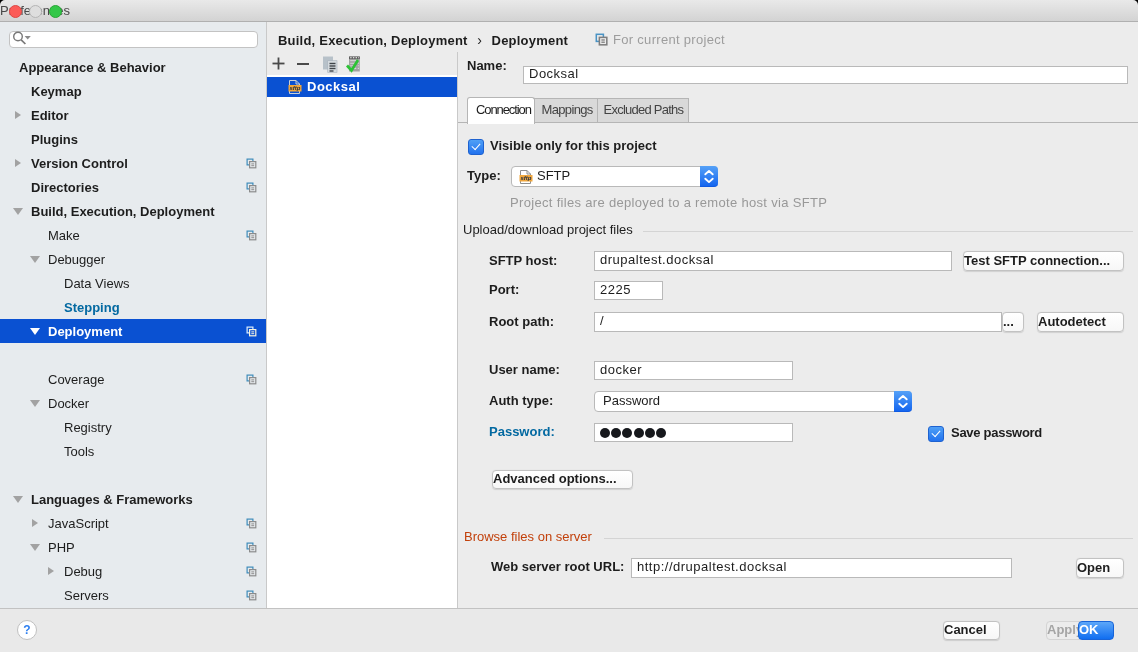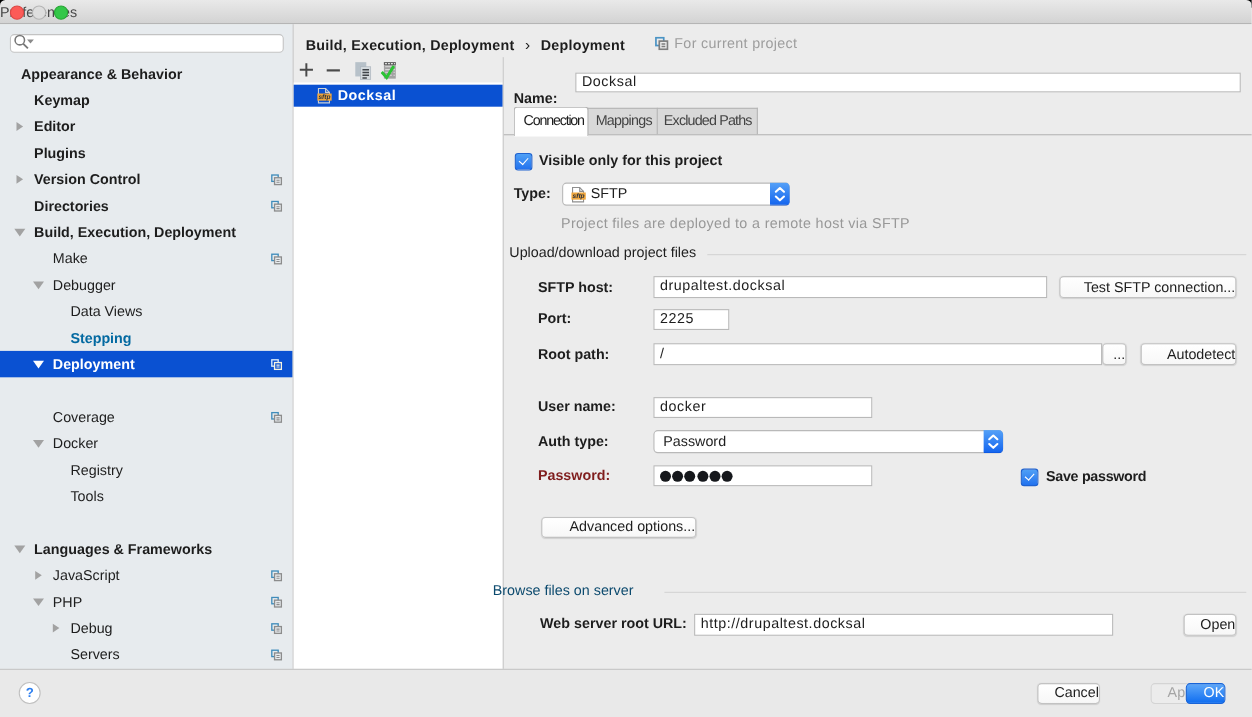--- a/index.html
+++ b/index.html
@@ -18,21 +18,21 @@
 .tl { position:absolute; top:50%; transform:translateY(-50%); white-space:nowrap; }
 .arr-r { position:absolute; top:7.5px; width:0; height:0; border-left:6.5px solid #a2a2a2;
   border-top:4.5px solid transparent; border-bottom:4.5px solid transparent; }
 .arr-d { position:absolute; top:9px; width:0; height:0; border-top:7px solid #a2a2a2;
   border-left:5px solid transparent; border-right:5px solid transparent; }
 .arr-d.white { border-top-color:#fff; }
 .vline { position:absolute; width:1px; background:#c9c9c9; }
 .hline { position:absolute; height:1px; background:#c9c9c9; }
 .inp { background:#fff; border:1px solid #b9b9b9; color:#1d1d1d; white-space:nowrap; overflow:hidden; letter-spacing:0.5px; }
 .btn { background:linear-gradient(#ffffff,#f7f7f7); border:1px solid #c2c2c2; border-radius:4px;
-  text-align:right; color:#1d1d1d; box-shadow:0 0.5px 1px rgba(0,0,0,0.12); }
+  text-align:left; color:#1d1d1d; box-shadow:0 0.5px 1px rgba(0,0,0,0.12);font-weight:bold; }
 .btn.dis { background:#ececec; border-color:#d4d4d4; color:#a5a5a5; box-shadow:none;margin-left:33px; }
 .btn.blue { background:linear-gradient(#5da7f9,#106ef0); border-color:#1864d8; color:#fff; box-shadow:none; }
 .cb { width:14px; height:14px; border-radius:3px; background:linear-gradient(#4fa0f6,#2272ee);
   border:0.5px solid #1e62d0; }
 .ck { position:absolute; left:3.2px; top:3.2px; width:7px; height:4px;
   border-left:1.7px solid #fff; border-bottom:1.7px solid #fff; transform:rotate(-48deg); }
 .dd { background:#fff; border:1px solid #b9b9b9; border-radius:4px; }
 .step { background:linear-gradient(#55a1f7,#1566ef); border-radius:0 4px 4px 0; border-bottom:1px solid #0f5ae2; box-sizing:border-box; }
 </style></head>
 <body>
@@ -229,21 +229,21 @@
 <div class="abs" style="left:267px;top:77px;width:190px;height:20px;background:#0a51d2"></div>
 <svg class="abs" style="left:288px;top:79px" width="14" height="16" viewBox="0 0 14 16">
 <path d="M1.5 1.5 H8 L11.5 5 V14.5 H1.5 Z" fill="none" stroke="#c9cfd6" stroke-width="1"></path>
 <path d="M8 1.5 V5 H11.5" fill="none" stroke="#c9cfd6" stroke-width="1"></path>
 <rect x="0.5" y="6" width="13" height="6.5" fill="#f0a63c"></rect>
 <text x="7" y="11.2" text-anchor="middle" font-family="Liberation Sans" font-style="italic" font-weight="bold" font-size="6" fill="#253040">sftp</text>
 </svg>
 <div class="abs" style="left:307px;top:77px;height:20px;line-height:20px;color:#fff;font-weight:bold;letter-spacing:0.5px">Docksal</div>
 <div class="vline" style="left:457px;top:52px;height:556px"></div>
 
-<div class="abs" style="left:467px;top:81px;height:18px;line-height:18px;font-weight:bold;color:#1d1d1d;font-size:13px;white-space:nowrap">Name:</div>
+<div class="abs" style="left:467px;top:57px;height:18px;line-height:18px;font-weight:bold;color:#1d1d1d;font-size:13px;white-space:nowrap">Name:</div>
 <div class="abs inp" style="left:523px;top:66px;width:598px;height:16px;line-height:14px;padding-left:5px;font-size:13px">Docksal</div>
 
 <div class="abs" style="left:534px;top:98px;width:153px;height:23px;background:#d9d9d9;border:1px solid #b5b5b5;border-bottom:none"></div>
 <div class="vline" style="left:597px;top:98px;height:24px;background:#b5b5b5"></div>
 <div class="hline" style="left:458px;top:122px;width:680px;background:#b5b5b5"></div>
 <div class="abs" style="left:467px;top:97px;width:66px;height:26px;background:#fff;border:1px solid #b5b5b5;border-bottom:none;border-radius:3px 3px 0 0"></div>
 <div class="abs" style="left:476px;top:98px;height:24px;line-height:24px;color:#1d1d1d;letter-spacing:-1.1px">Connection</div>
 <div class="abs" style="left:541.5px;top:98px;height:24px;line-height:24px;color:#434343;letter-spacing:-0.65px">Mappings</div>
 <div class="abs" style="left:603.5px;top:98px;height:24px;line-height:24px;color:#434343;letter-spacing:-0.75px">Excluded Paths</div>
 
@@ -290,38 +290,38 @@
 <div class="abs" style="left:489px;top:392px;height:18px;line-height:18px;font-weight:bold;color:#1d1d1d;font-size:13px;white-space:nowrap">Auth type:</div>
 <div class="abs dd" style="left:594px;top:391px;width:316px;height:19px">
     <div class="abs" style="left:8px;top:0;height:17px;line-height:17px;font-size:13px;color:#1d1d1d">Password</div>
     <div class="abs step" style="width:18px;height:21px;right:-1px;top:-1px">
 <svg width="18" height="21" viewBox="0 0 18 21">
 <polyline points="5.3,8.3 9,4.9 12.7,8.3" fill="none" stroke="#fff" stroke-width="1.9" stroke-linecap="round" stroke-linejoin="round"></polyline>
 <polyline points="5.3,12.7 9,16.1 12.7,12.7" fill="none" stroke="#fff" stroke-width="1.9" stroke-linecap="round" stroke-linejoin="round"></polyline>
 </svg></div>
   </div>
 
-<div class="abs" style="left:489px;top:423px;height:18px;line-height:18px;font-weight:bold;color:#7f1d1d;font-size:13px;white-space:nowrap">Password:</div>
+<div class="abs" style="left:489px;top:423px;height:18px;line-height:18px;font-weight:bold;color:#0369a1;font-size:13px;white-space:nowrap">Password:</div>
 <div class="abs inp" style="left:594px;top:423px;width:192px;height:17px;line-height:15px;padding-left:5px;font-size:13px"></div>
 <div class="abs" style="left:600px;top:428px;width:70px;height:10px">
     <i style="position:absolute;left:0.0px;top:0;width:10px;height:10px;border-radius:50%;background:#16181c"></i>
     <i style="position:absolute;left:11.2px;top:0;width:10px;height:10px;border-radius:50%;background:#16181c"></i>
     <i style="position:absolute;left:22.4px;top:0;width:10px;height:10px;border-radius:50%;background:#16181c"></i>
     <i style="position:absolute;left:33.6px;top:0;width:10px;height:10px;border-radius:50%;background:#16181c"></i>
     <i style="position:absolute;left:44.8px;top:0;width:10px;height:10px;border-radius:50%;background:#16181c"></i>
     <i style="position:absolute;left:56.0px;top:0;width:10px;height:10px;border-radius:50%;background:#16181c"></i>
   </div>
 <div class="abs cb" style="left:928px;top:426px">
     <span class="ck"></span>
   </div>
 <div class="abs" style="left:951px;top:424px;height:18px;line-height:18px;font-weight:bold;color:#1d1d1d;letter-spacing:-0.28px;white-space:nowrap">Save password</div>
 
 <div class="abs btn" style="left:492px;top:470px;width:139px;height:17px;line-height:16px;font-size:13px">Advanced options...</div>
 
-<div class="abs" style="left:448px;top:528px;height:18px;line-height:18px;font-weight:normal;color:#0c4a6e;font-size:13px;white-space:nowrap">Browse files on server</div>
+<div class="abs" style="left:464px;top:528px;height:18px;line-height:18px;font-weight:normal;color:#c2410c;font-size:13px;white-space:nowrap">Browse files on server</div>
 <div class="hline" style="left:604px;top:538px;width:529px;background:#d4d4d4"></div>
 
 <div class="abs" style="left:491px;top:558px;height:18px;line-height:18px;font-weight:bold;color:#1d1d1d;font-size:13px;white-space:nowrap">Web server root URL:</div>
 <div class="abs inp" style="left:631px;top:558px;width:374px;height:18px;line-height:16px;padding-left:5px;font-size:13px">http://drupaltest.docksal</div>
 <div class="abs btn" style="left:1076px;top:558px;width:46px;height:18px;line-height:17px;font-size:13px">Open</div>
 
 <div class="hline" style="left:0px;top:608px;width:1138px;background:#c2c2c2"></div>
 <div class="abs" style="left:0;top:609px;width:1138px;height:43px;background:#e9e9e9"></div>
 <div class="abs" style="left:17px;top:620px;width:18px;height:18px;border-radius:50%;background:#fff;border:1px solid #c0c0c0;text-align:center;line-height:18px;color:#2d7ff0;font-weight:bold;font-size:12px">?</div>
 <div class="abs btn" style="left:943px;top:621px;width:55px;height:17px;line-height:16px;font-size:13px">Cancel</div>

